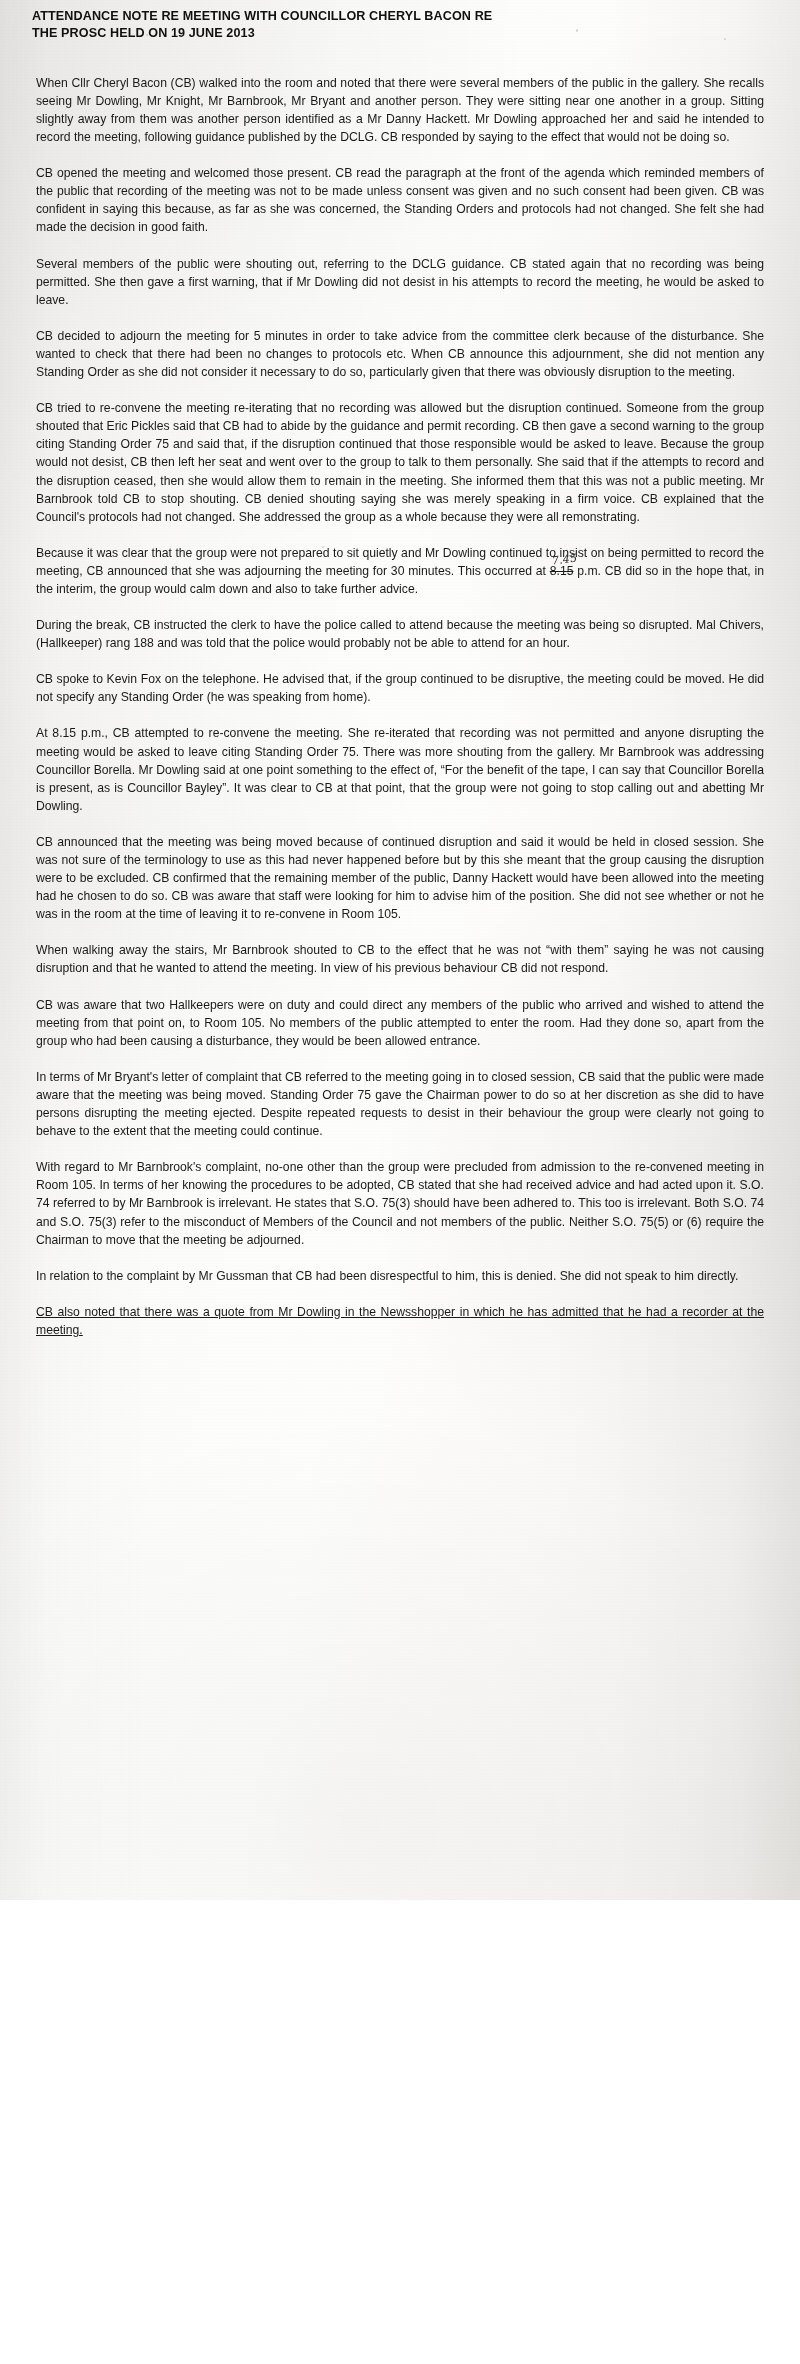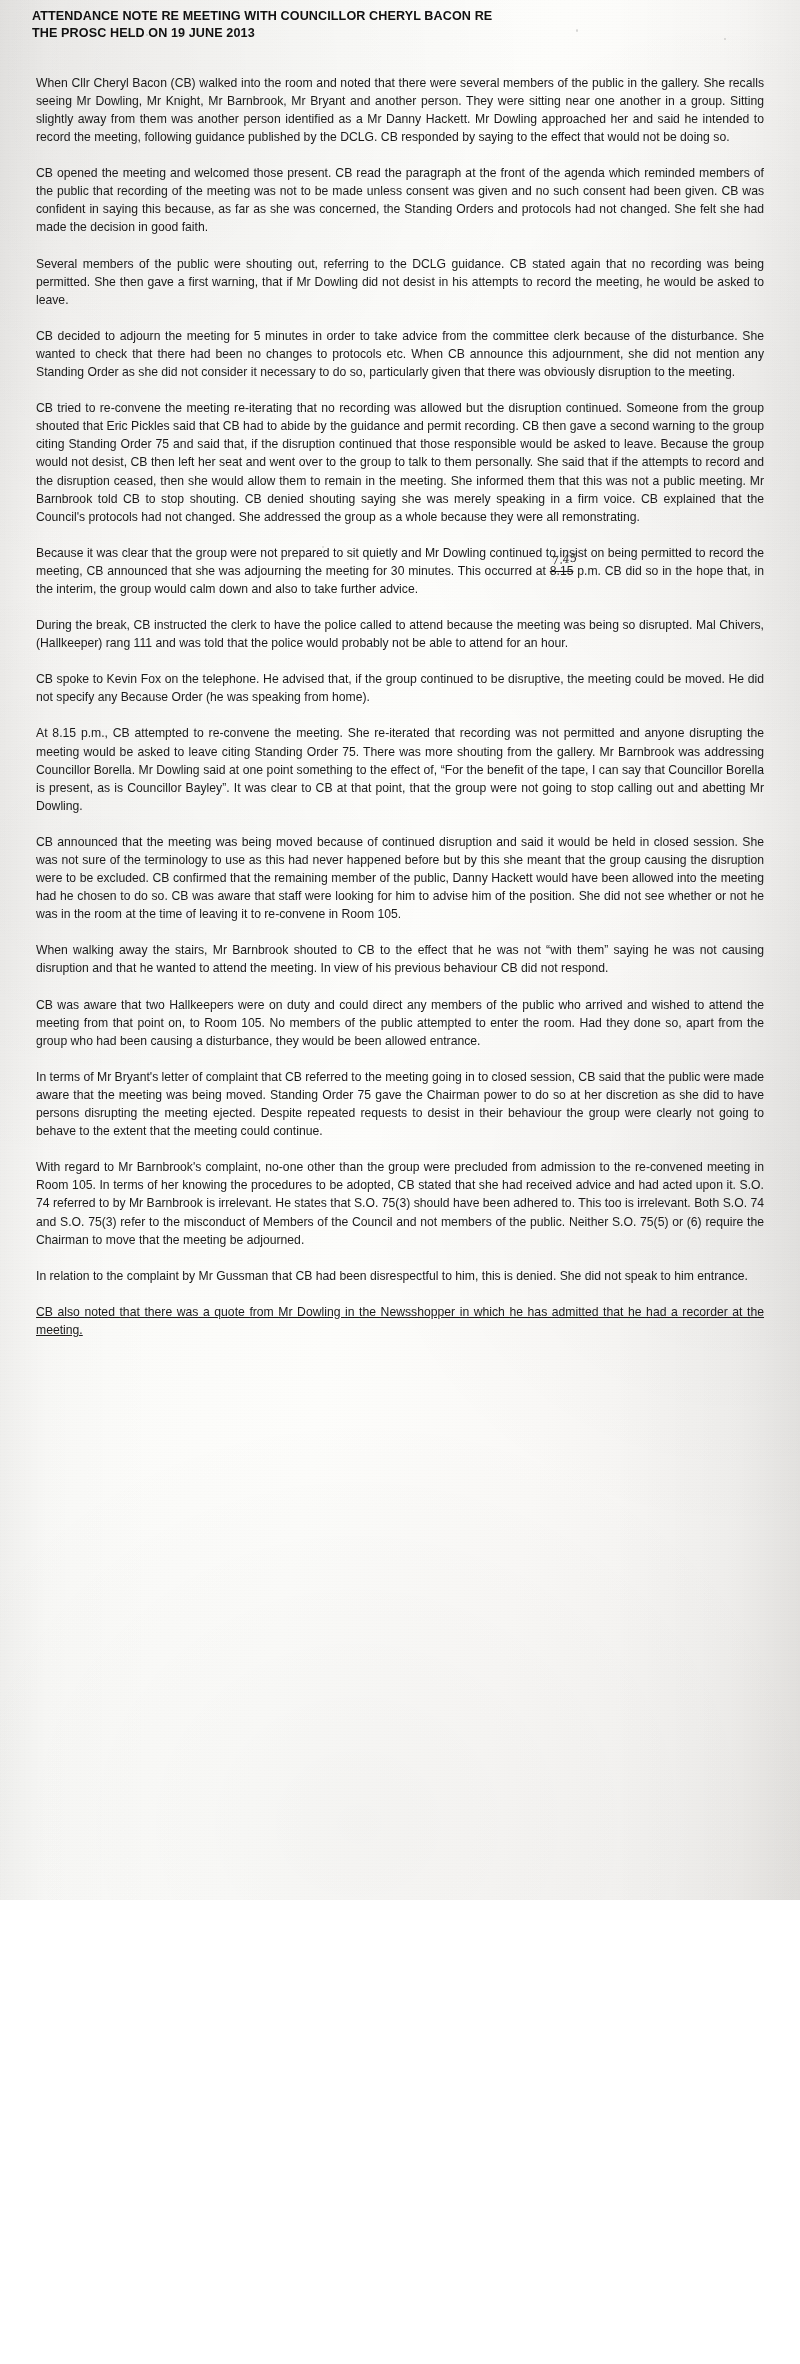--- a/index.html
+++ b/index.html
@@ -133,29 +133,29 @@
     <div class="body-block">
 
       <p class="para">When Cllr Cheryl Bacon (CB) walked into the room and noted that there were several members of the public in the gallery. She recalls seeing Mr Dowling, Mr Knight, Mr Barnbrook, Mr Bryant and another person. They were sitting near one another in a group. Sitting slightly away from them was another person identified as a Mr Danny Hackett. Mr Dowling approached her and said he intended to record the meeting, following guidance published by the DCLG. CB responded by saying to the effect that would not be doing so.</p>
       <p class="para">CB opened the meeting and welcomed those present. CB read the paragraph at the front of the agenda which reminded members of the public that recording of the meeting was not to be made unless consent was given and no such consent had been given. CB was confident in saying this because, as far as she was concerned, the Standing Orders and protocols had not changed. She felt she had made the decision in good faith.</p>
       <p class="para">Several members of the public were shouting out, referring to the DCLG guidance. CB stated again that no recording was being permitted. She then gave a first warning, that if Mr Dowling did not desist in his attempts to record the meeting, he would be asked to leave.</p>
       <p class="para">CB decided to adjourn the meeting for 5 minutes in order to take advice from the committee clerk because of the disturbance. She wanted to check that there had been no changes to protocols etc. When CB announce this adjournment, she did not mention any Standing Order as she did not consider it necessary to do so, particularly given that there was obviously disruption to the meeting.</p>
       <p class="para">CB tried to re-convene the meeting re-iterating that no recording was allowed but the disruption continued. Someone from the group shouted that Eric Pickles said that CB had to abide by the guidance and permit recording. CB then gave a second warning to the group citing Standing Order 75 and said that, if the disruption continued that those responsible would be asked to leave. Because the group would not desist, CB then left her seat and went over to the group to talk to them personally. She said that if the attempts to record and the disruption ceased, then she would allow them to remain in the meeting. She informed them that this was not a public meeting. Mr Barnbrook told CB to stop shouting. CB denied shouting saying she was merely speaking in a firm voice. CB explained that the Council's protocols had not changed. She addressed the group as a whole because they were all remonstrating.</p>
 
       <p class="para"><span>Because it was clear that the group were not prepared to sit quietly and Mr Dowling continued to insist on being permitted to record the meeting, CB announced that she was adjourning the meeting for 30 minutes. This occurred at </span><span class="ann-wrap"><span class="strike">8.15</span><span class="handwritten">7.45</span></span><span> p.m. CB did so in the hope that, in the interim, the group would calm down and also to take further advice.</span></p>
 
-      <p class="para">During the break, CB instructed the clerk to have the police called to attend because the meeting was being so disrupted. Mal Chivers, (Hallkeeper) rang 111 and was told that the police would probably not be able to attend for an hour.</p>
-      <p class="para">CB spoke to Kevin Fox on the telephone. He advised that, if the group continued to be disruptive, the meeting could be moved. He did not specify any Because Order (he was speaking from home).</p>
+      <p class="para">During the break, CB instructed the clerk to have the police called to attend because the meeting was being so disrupted. Mal Chivers, (Hallkeeper) rang 188 and was told that the police would probably not be able to attend for an hour.</p>
+      <p class="para">CB spoke to Kevin Fox on the telephone. He advised that, if the group continued to be disruptive, the meeting could be moved. He did not specify any Standing Order (he was speaking from home).</p>
       <p class="para">At 8.15 p.m., CB attempted to re-convene the meeting. She re-iterated that recording was not permitted and anyone disrupting the meeting would be asked to leave citing Standing Order 75. There was more shouting from the gallery. Mr Barnbrook was addressing Councillor Borella. Mr Dowling said at one point something to the effect of, “For the benefit of the tape, I can say that Councillor Borella is present, as is Councillor Bayley”. It was clear to CB at that point, that the group were not going to stop calling out and abetting Mr Dowling.</p>
       <p class="para">CB announced that the meeting was being moved because of continued disruption and said it would be held in closed session. She was not sure of the terminology to use as this had never happened before but by this she meant that the group causing the disruption were to be excluded. CB confirmed that the remaining member of the public, Danny Hackett would have been allowed into the meeting had he chosen to do so. CB was aware that staff were looking for him to advise him of the position. She did not see whether or not he was in the room at the time of leaving it to re-convene in Room 105.</p>
       <p class="para">When walking away the stairs, Mr Barnbrook shouted to CB to the effect that he was not “with them” saying he was not causing disruption and that he wanted to attend the meeting. In view of his previous behaviour CB did not respond.</p>
       <p class="para">CB was aware that two Hallkeepers were on duty and could direct any members of the public who arrived and wished to attend the meeting from that point on, to Room 105. No members of the public attempted to enter the room. Had they done so, apart from the group who had been causing a disturbance, they would be been allowed entrance.</p>
       <p class="para">In terms of Mr Bryant's letter of complaint that CB referred to the meeting going in to closed session, CB said that the public were made aware that the meeting was being moved. Standing Order 75 gave the Chairman power to do so at her discretion as she did to have persons disrupting the meeting ejected. Despite repeated requests to desist in their behaviour the group were clearly not going to behave to the extent that the meeting could continue.</p>
       <p class="para">With regard to Mr Barnbrook's complaint, no-one other than the group were precluded from admission to the re-convened meeting in Room 105. In terms of her knowing the procedures to be adopted, CB stated that she had received advice and had acted upon it. S.O. 74 referred to by Mr Barnbrook is irrelevant. He states that S.O. 75(3) should have been adhered to. This too is irrelevant. Both S.O. 74 and S.O. 75(3) refer to the misconduct of Members of the Council and not members of the public. Neither S.O. 75(5) or (6) require the Chairman to move that the meeting be adjourned.</p>
-      <p class="para">In relation to the complaint by Mr Gussman that CB had been disrespectful to him, this is denied. She did not speak to him entrance.</p>
+      <p class="para">In relation to the complaint by Mr Gussman that CB had been disrespectful to him, this is denied. She did not speak to him directly.</p>
       <p class="para">CB also noted that there was a quote from Mr Dowling in the Newsshopper in which he has admitted that he had a recorder at the meeting.</p>
 
     </div>
   </div>
 
   <div class="grain"></div>
 
   <span class="fleck" style="left:146px;top:34px;width:2px;height:2px;"></span>
   <span class="fleck" style="left:576px;top:29px;width:2px;height:3px;"></span>
   <span class="fleck" style="left:724px;top:38px;width:2px;height:2px;"></span>

